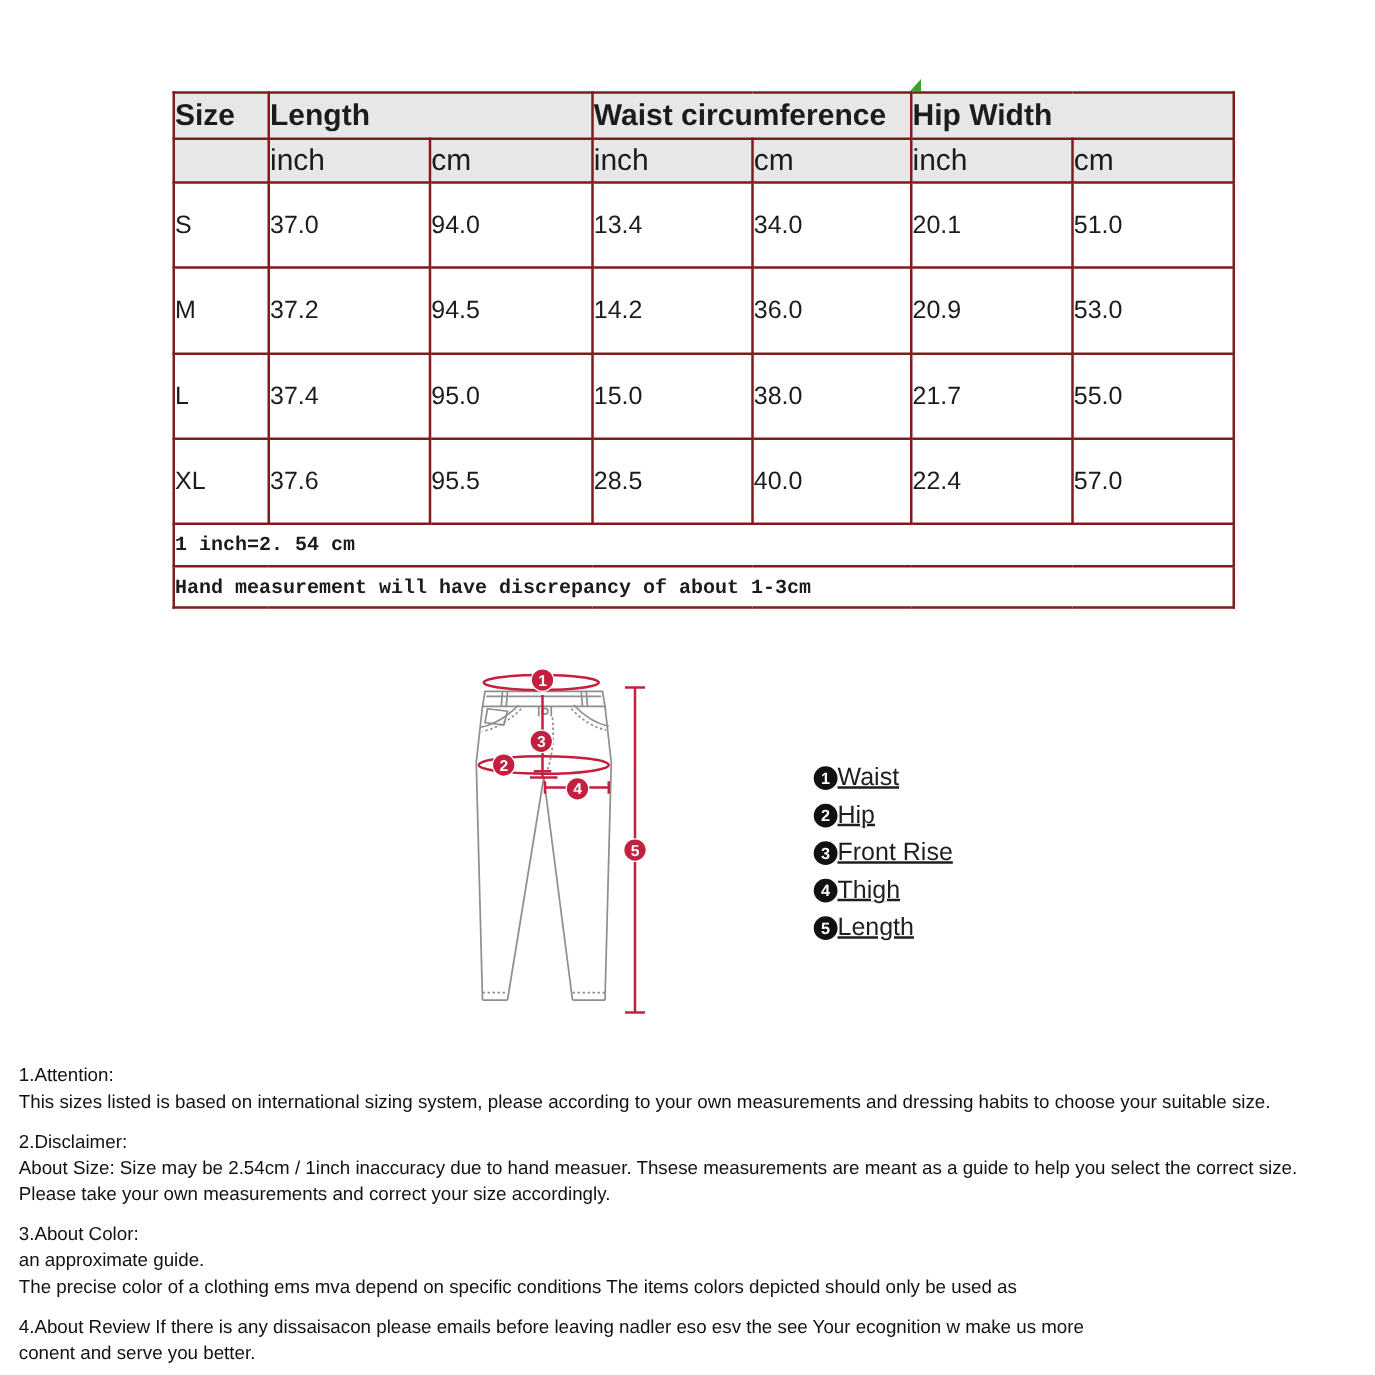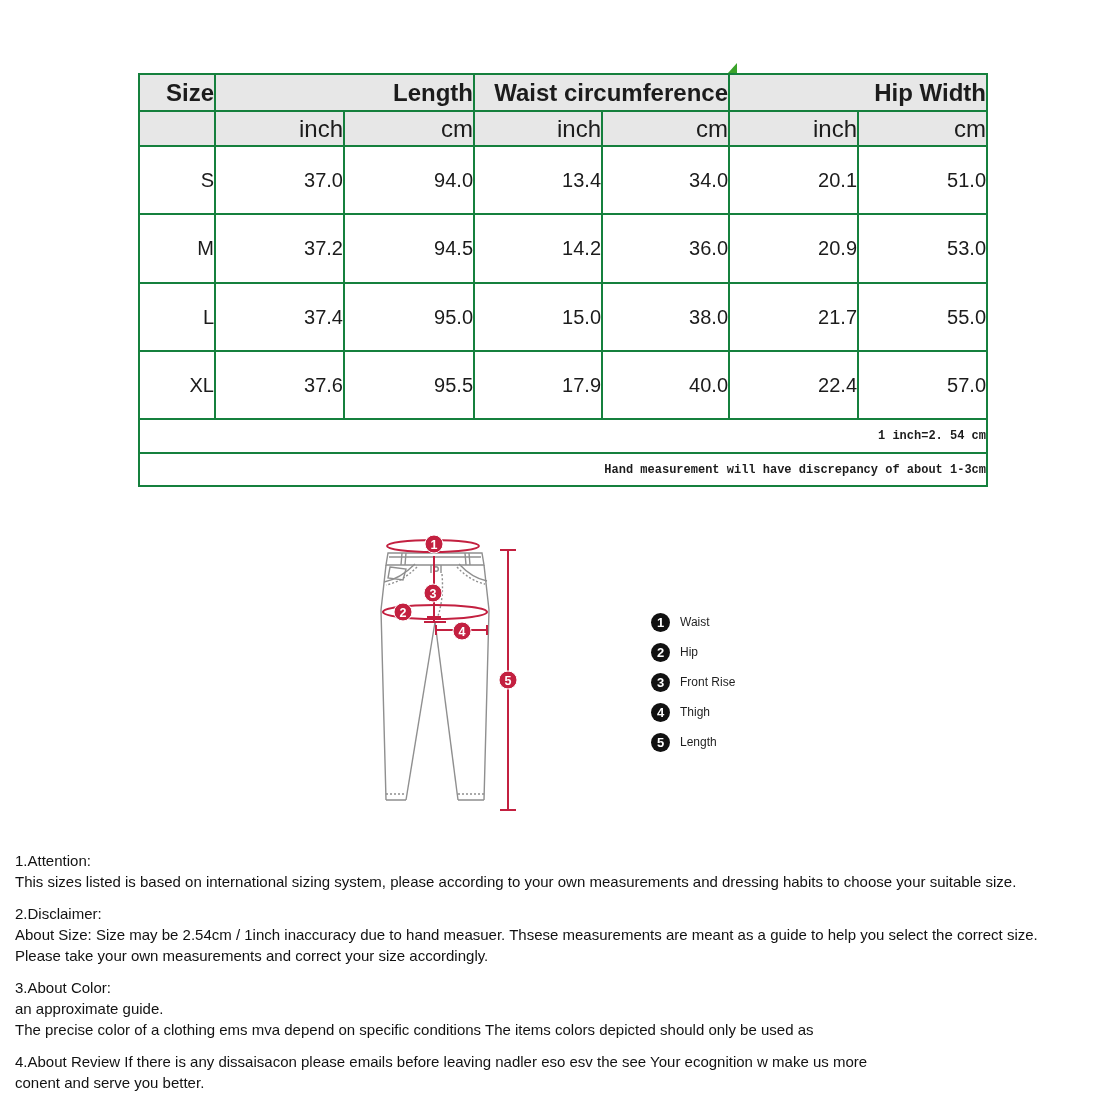--- a/index.html
+++ b/index.html
@@ -3,44 +3,44 @@
 <meta charset="utf-8">
 <style>
   html,body{margin:0;padding:0;background:#fff;}
   .sheet{position:relative;width:1100px;height:1100px;background:#ffffff;overflow:hidden;
          font-family:"Liberation Sans",sans-serif;color:#1c1c1c;}
 
   
   table.size-chart{position:absolute;left:138px;top:73px;width:848px;
                    border-collapse:collapse;table-layout:fixed;}
   table.size-chart th,table.size-chart td{
-      border:2px solid #15803d;text-align:right;vertical-align:middle;
+      border:2px solid #7f1d1d;text-align:left;vertical-align:middle;
       padding:0;color:#1c1c1c;background:#fff;}
   tr.gh th{background:#e7e7e7;font-size:24px;font-weight:bold;height:35px;}
   tr.sh th{background:#e7e7e7;font-size:24px;font-weight:normal;height:33px;}
   tr.data-row td{font-size:20px;}
   tr.data-row td{height:66px;}
   tr.data-row.r-l td{height:67px;}
   tr.note-row td{font-family:"Liberation Mono","DejaVu Sans Mono",monospace;
-                 font-weight:bold;font-size:12px;height:32px;}
+                 font-weight:bold;font-size:16px;height:32px;}
   tr.note-row.last td{height:31px;margin-left:43px;}
 
   .green-marker{position:absolute;left:728px;top:63px;width:9px;height:10px;
                 background:#3aa32a;clip-path:polygon(100% 0,100% 100%,0 100%);}
 
   
   svg.diagram{position:absolute;left:370px;top:525px;}
 
   
   .legend{position:absolute;left:651px;top:610px;}
   .legend-item{display:flex;align-items:center;height:24px;margin-bottom:6px;}
   .legend-badge{width:19px;height:19px;border-radius:50%;background:#111;color:#fff;
                 font-size:13px;font-weight:bold;display:flex;align-items:center;
                 justify-content:center;flex:0 0 19px;}
-  .legend-label{margin-left:10px;font-size:12px;color:#1f1f1f;}
+  .legend-label{font-size:20px;color:#1f1f1f;text-decoration:underline;}
 
   
   .notes{position:absolute;left:15px;top:850px;width:1075px;
          font-size:15px;line-height:21px;color:#121212;}
   .note-section{margin-bottom:11px;}
 </style>
 </head>
 <body>
 
 <div class="sheet">
@@ -95,21 +95,21 @@
       <td>95.0</td>
       <td>15.0</td>
       <td>38.0</td>
       <td>21.7</td>
       <td>55.0</td>
     </tr>
     <tr class="data-row">
       <td>XL</td>
       <td>37.6</td>
       <td>95.5</td>
-      <td>17.9</td>
+      <td>28.5</td>
       <td>40.0</td>
       <td>22.4</td>
       <td>57.0</td>
     </tr>
     <tr class="note-row">
       <td colspan="7">1 inch=2. 54 cm</td>
     </tr>
     <tr class="note-row last">
       <td colspan="7">Hand measurement will have discrepancy of about 1-3cm</td>
     </tr>

